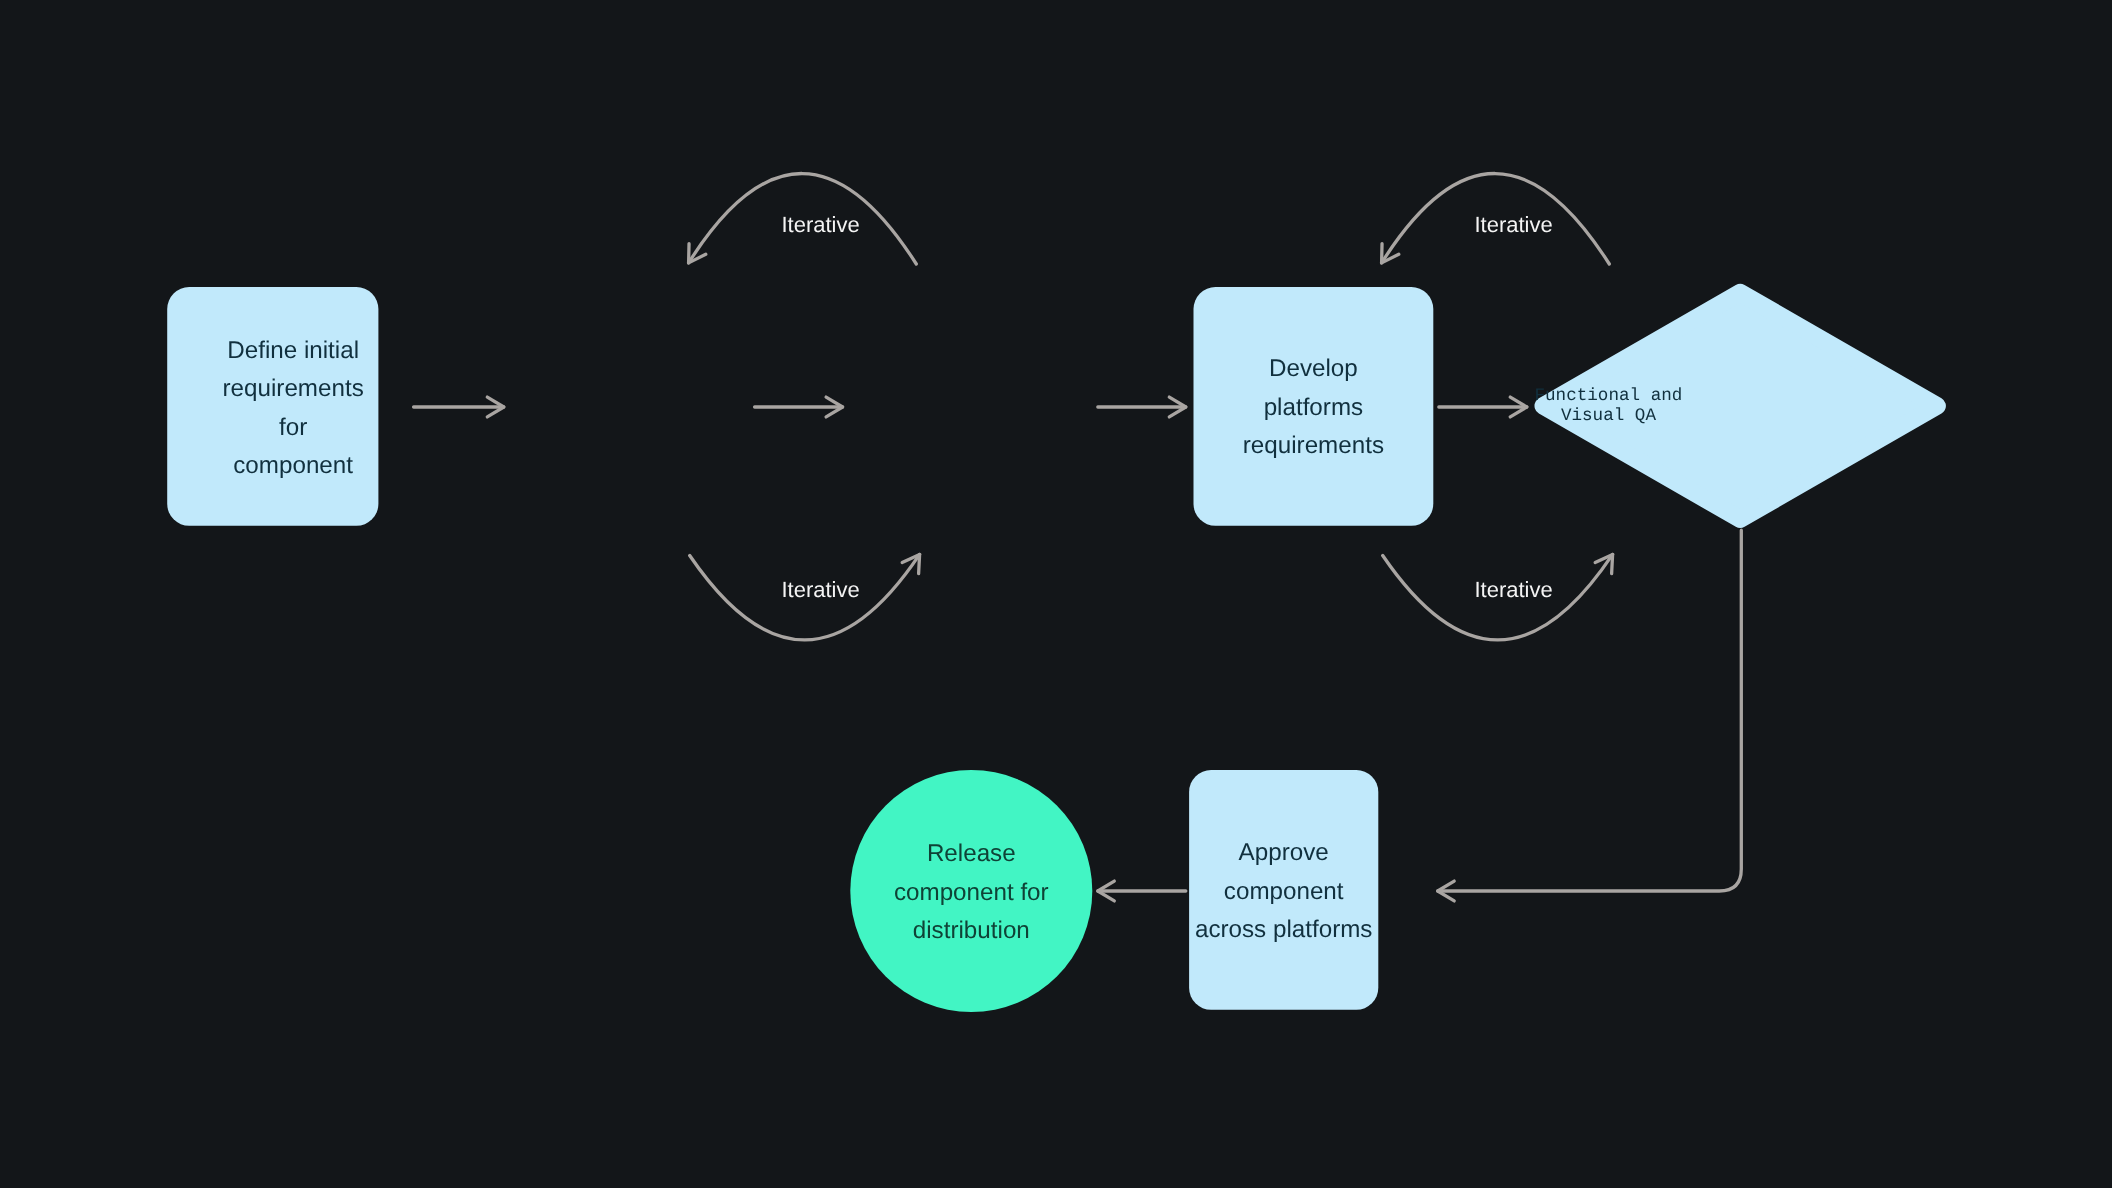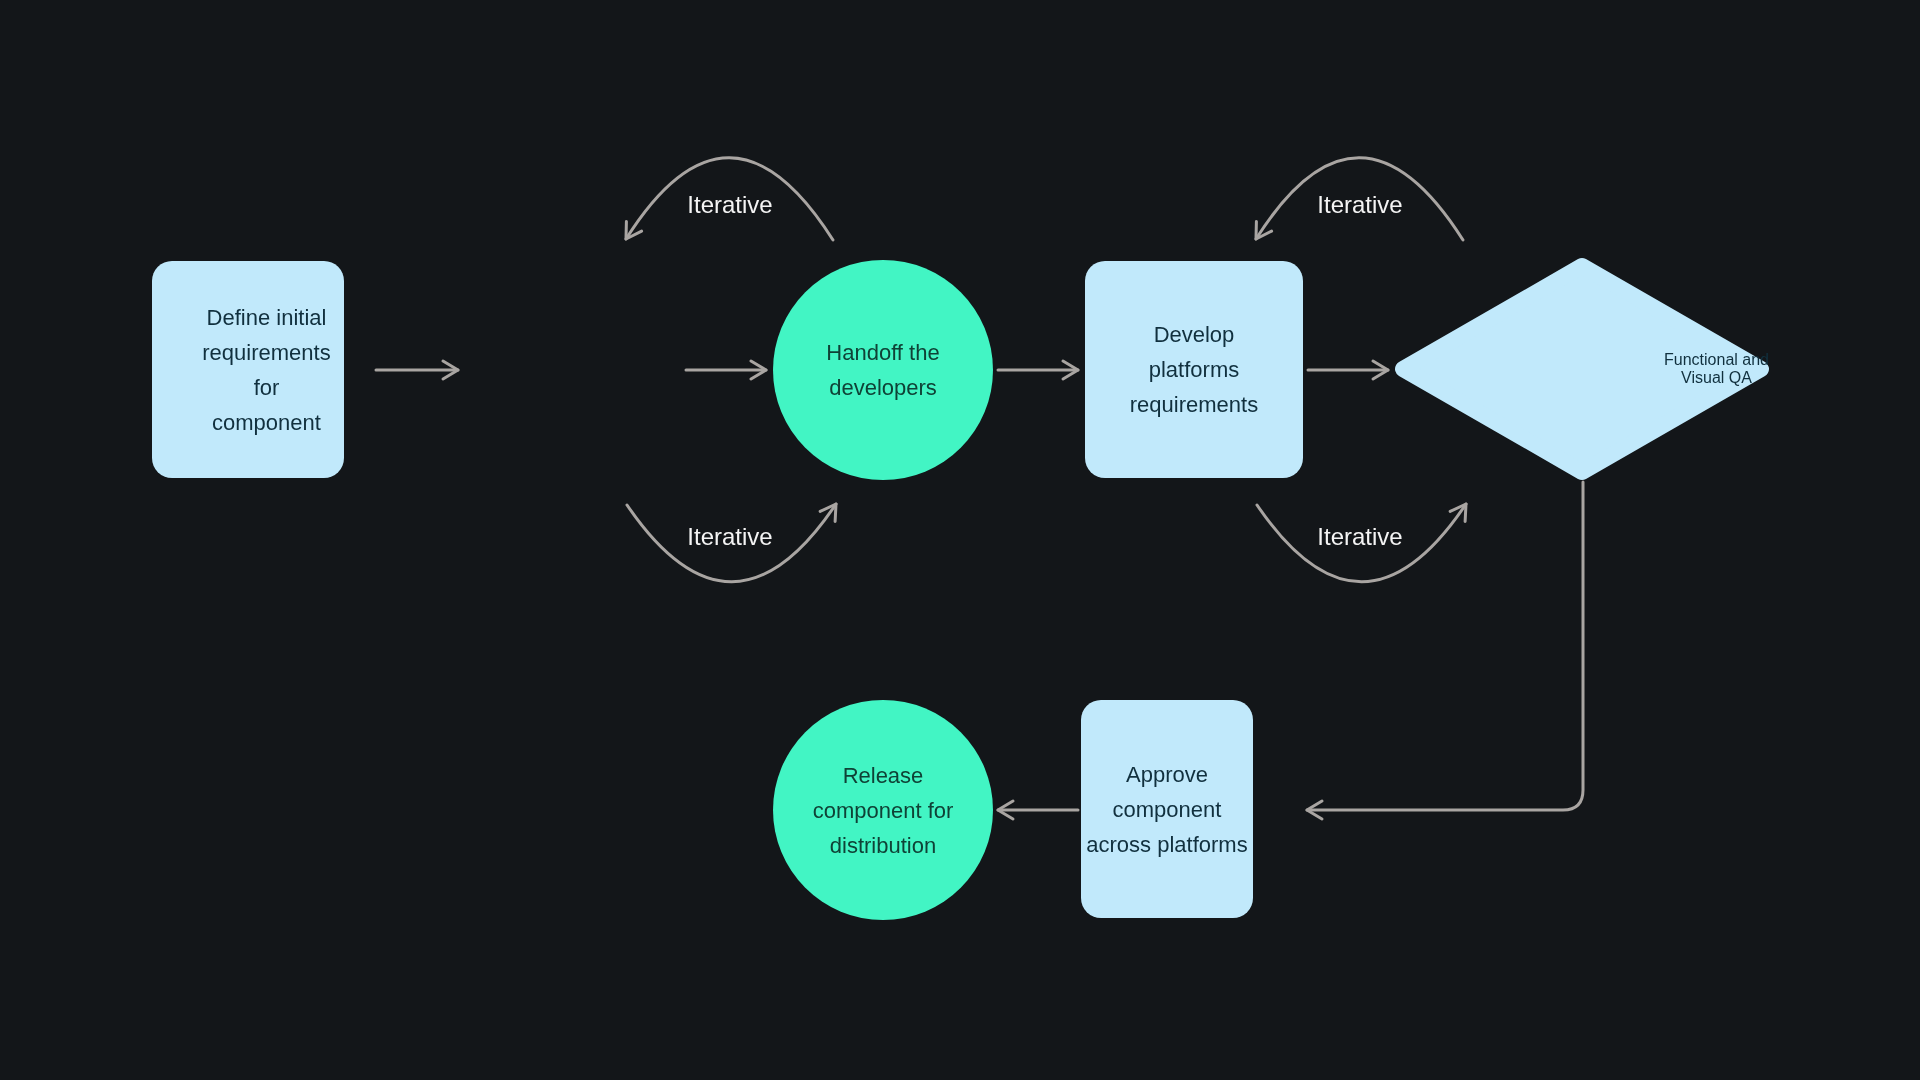--- a/index.html
+++ b/index.html
@@ -20,26 +20,26 @@
     position:absolute;display:flex;align-items:center;justify-content:center;
     text-align:center;white-space:pre-line;
   }
   .node .lbl{font-size:22px;line-height:35px;font-weight:400;}
   .rect{background:var(--blue);border-radius:20px;color:var(--text-blue);}
   .circle{background:var(--green);border-radius:50%;color:var(--text-green);}
   .diamond-wrap{position:absolute;left:1395px;top:258px;width:374px;height:222px;}
   .diamond-wrap svg{position:absolute;left:0;top:0;width:100%;height:100%;overflow:visible;}
   .diamond-shape{fill:var(--blue);stroke:var(--blue);stroke-width:16;stroke-linejoin:round;}
   .diamond-text{
-    position:absolute;inset:0;display:flex;align-items:center;justify-content:flex-end;
-    text-align:center;white-space:pre-line;color:var(--text-blue);
+    position:absolute;inset:0;display:flex;align-items:center;justify-content:flex-start;
+    text-align:center;white-space:pre-line;color:var(--text-blue);font-family:Liberation Mono, monospace;
   }
   .iter{
     position:absolute;transform:translate(-50%,-50%);
-    font-size:24px;line-height:24px;color:var(--label);
+    font-size:20px;line-height:24px;color:var(--label);margin-left:16px;
   }
 </style>
 </head>
 <body>
 
 <div class="canvas">
 
   <svg class="connector-layer">
     <defs>
       <marker id="arrowhead" markerUnits="userSpaceOnUse" markerWidth="22" markerHeight="24" refX="18" refY="12" orient="auto">
@@ -61,24 +61,20 @@
     <path class="conn" d="M1078 810 H998" marker-end="url(#arrowhead)"></path>
   </svg>
 
   <div class="node rect" style="left:152px;top:261px;width:192px;height:217px;padding-left:37px;">
     <span class="lbl">Define initial
 requirements for
 component</span>
   </div>
 
 
-  <div class="node circle" style="left:773px;top:260px;width:220px;height:220px;">
-    <span class="lbl">Handoff the
-developers</span>
-  </div>
 
   <div class="node rect" style="left:1085px;top:261px;width:218px;height:217px;">
     <span class="lbl">Develop
 platforms
 requirements</span>
   </div>
 
   <div class="diamond-wrap">
     <svg viewBox="0 0 374 222">
       <polygon class="diamond-shape" points="8,111 187,8 366,111 187,214"></polygon>

